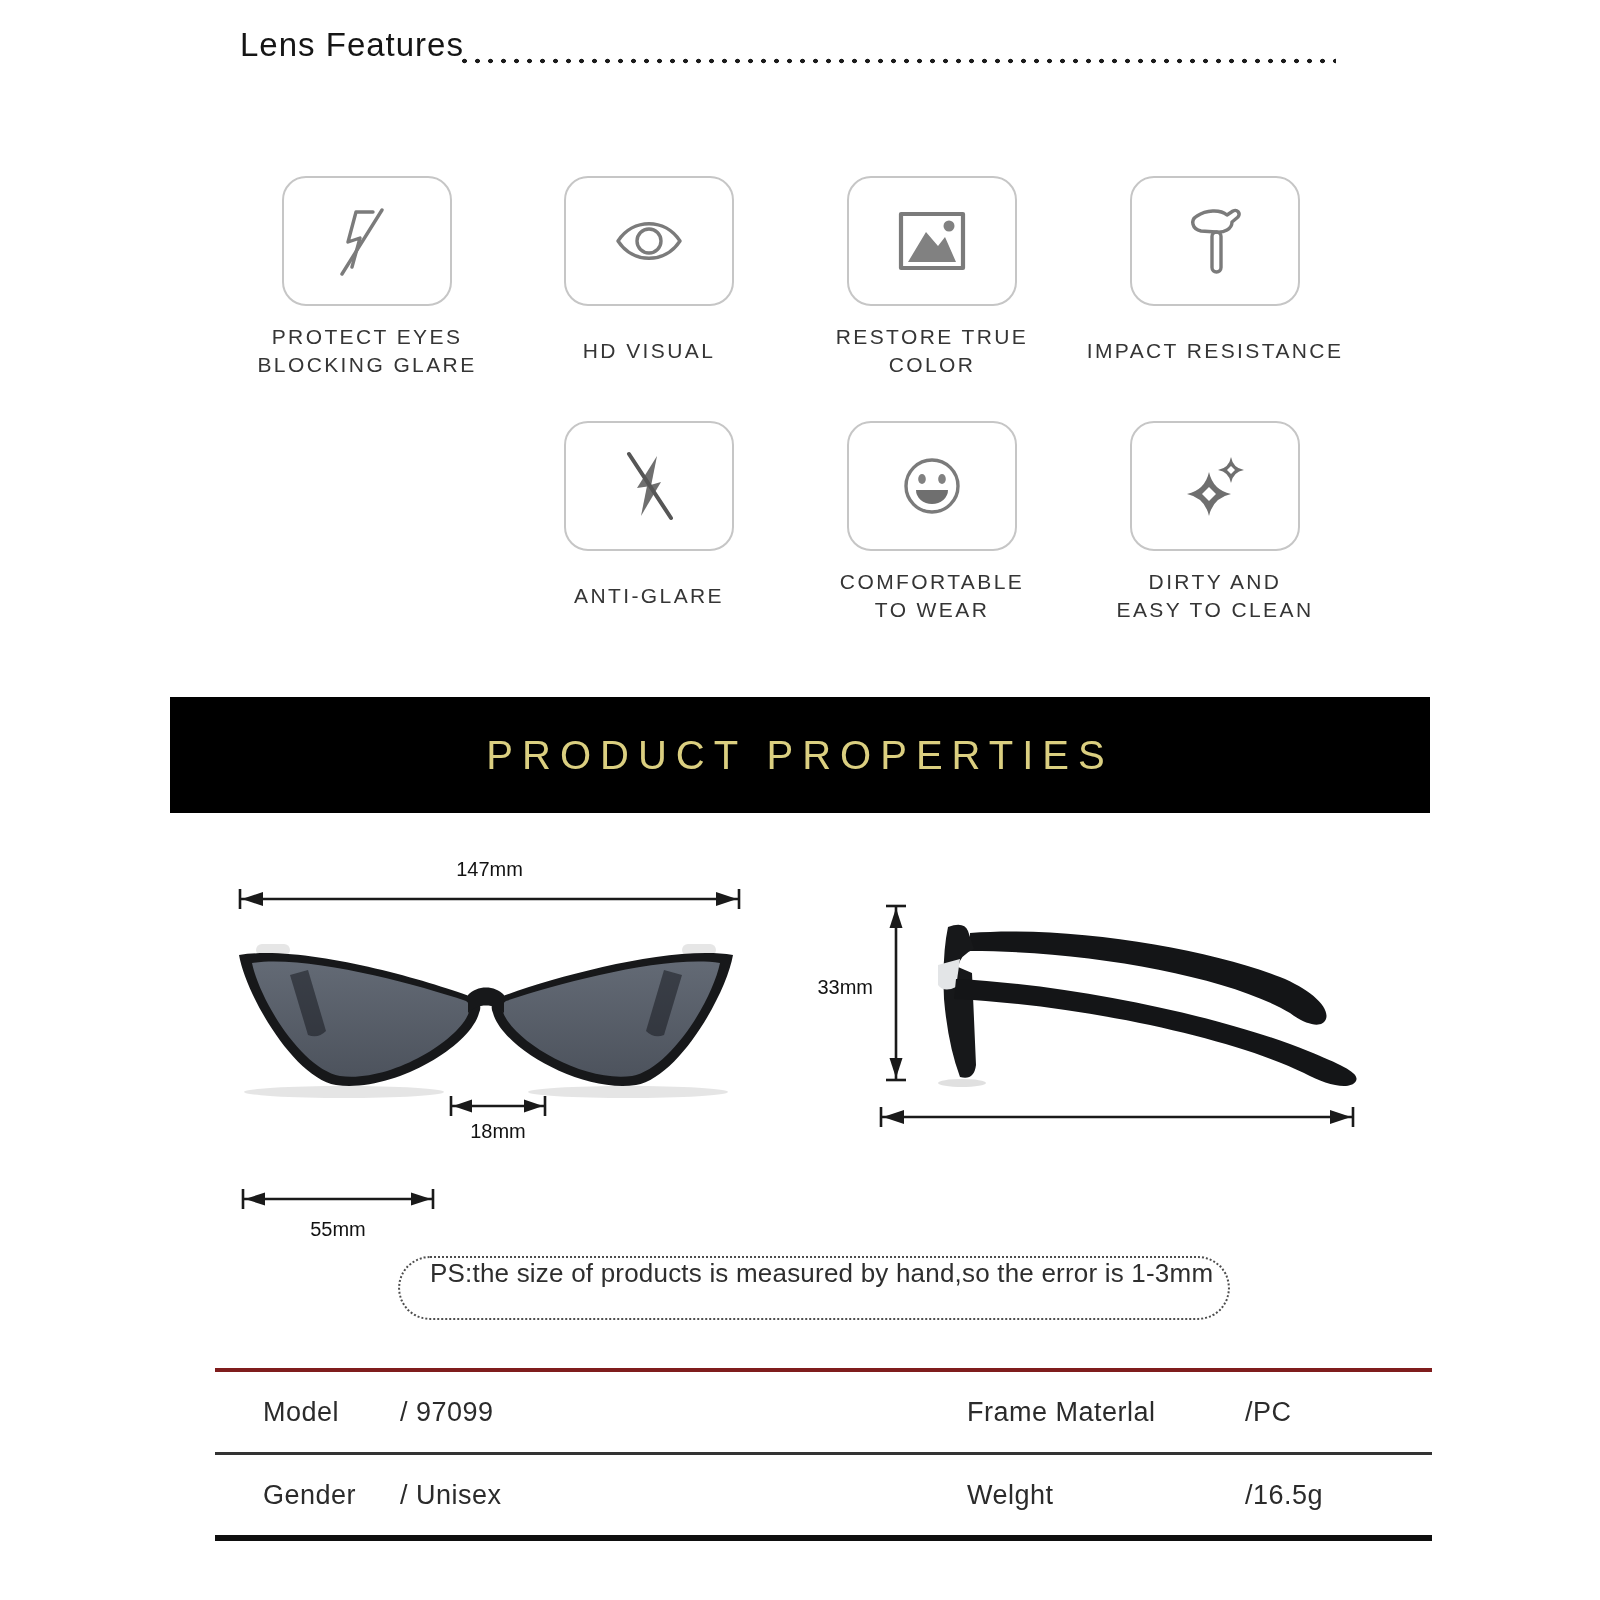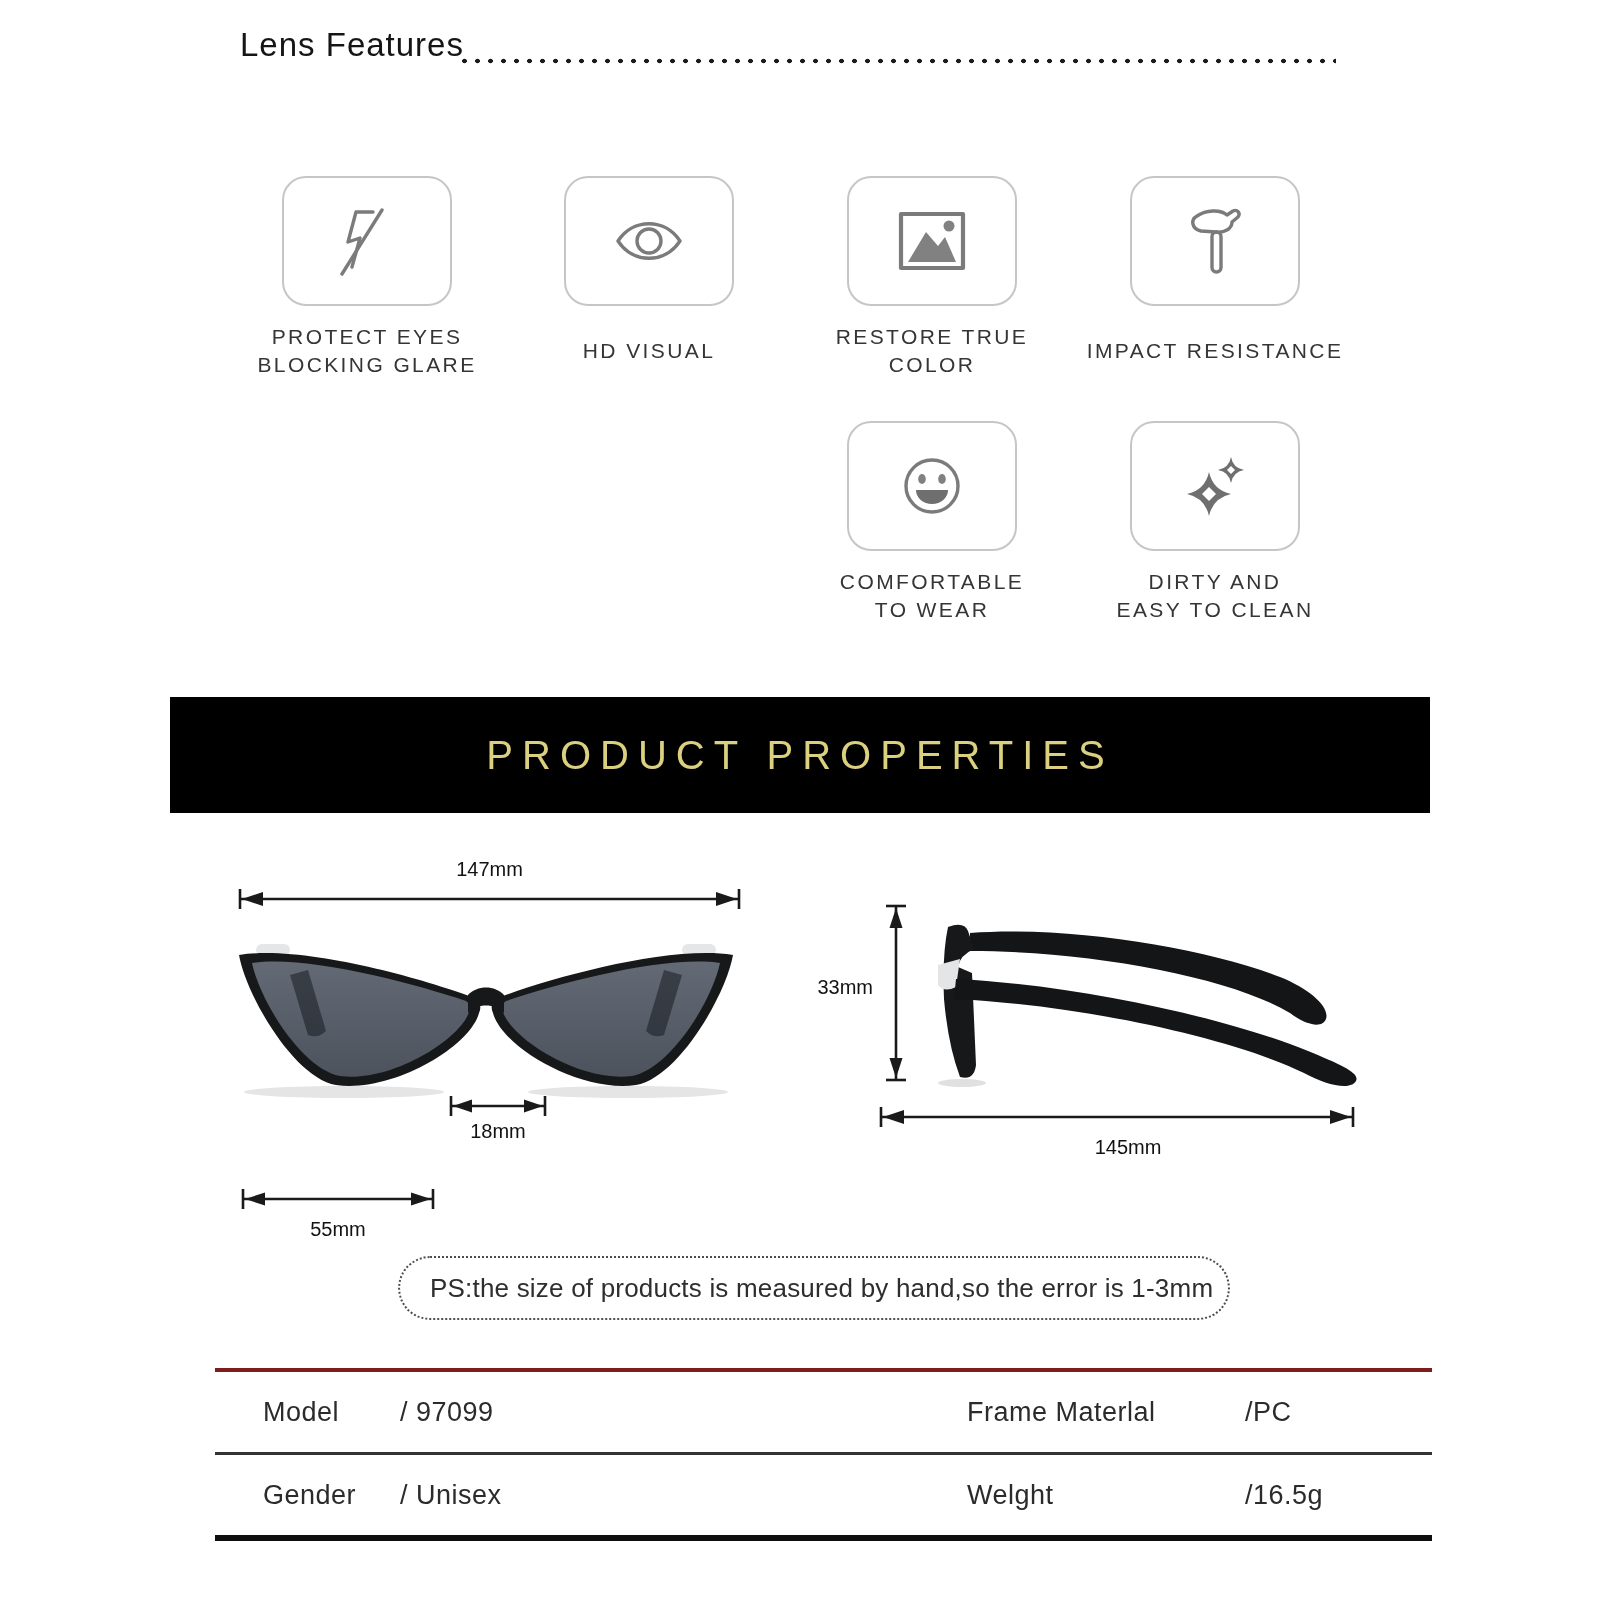--- a/index.html
+++ b/index.html
@@ -36,21 +36,21 @@
   .banner-title{font-size:40px;font-weight:500;letter-spacing:9px;color:#dbcf80;}
 
   
   .dim-label{font-size:20px;font-weight:400;color:#121212;text-align:center;}
   .arrow-svg line{stroke:#1a1a1a;stroke-width:2.6px;}
   .arrow-svg polygon{fill:#1a1a1a;}
 
   
   .note-pill{
     left:398px;top:1256px;width:832px;height:64px;border:2.5px dotted #4d4d4d;border-radius:34px;
-    display:flex;align-items:center;box-sizing:border-box;padding:0 18px;background:#fff;
+    display:flex;box-sizing:border-box;padding:0 18px;background:#fff;
   }
   .note-text{font-size:26px;color:#2e2e2e;margin-left:12px;letter-spacing:0.2px;white-space:nowrap;}
 
   
   .spec-table{left:215px;top:1368px;width:1217px;border-top:4px solid #7f1d1d;border-bottom:6px solid #0f0f0f;}
   .spec-row{position:relative;height:80px;}
   .spec-row.first{border-bottom:3px solid #333333;}
   .spec-row span{position:absolute;top:50%;transform:translateY(-50%);font-size:27px;color:#2b2b2b;letter-spacing:0.5px;}
   .sl{left:48px;} .sv{left:185px;} .rl{left:752px;} .rv{left:1030px;}
 </style>
@@ -109,20 +109,33 @@
         <rect x="37" y="31" width="9" height="40" rx="4.5"></rect>
       </svg>
     </div>
     <div class="feature-label">
       <span>IMPACT RESISTANCE</span>
       <span></span>
     </div>
   </div>
 
 
+  <div class="abs feature" style="left:507px;top:421px">
+    <div class="feature-card">
+      <svg class="icon-svg" width="80" height="80" viewBox="0 0 80 80">
+        <polygon points="48,10 28,42 42,40" fill="#6f6f6f" stroke="none"></polygon>
+        <polygon points="32,70 52,36 38,40" fill="#6f6f6f" stroke="none"></polygon>
+        <line x1="20" y1="8" x2="62" y2="72" stroke="#565656" stroke-width="4"></line>
+      </svg>
+    </div>
+    <div class="feature-label">
+      <span>ANTI-GLARE</span>
+      <span></span>
+    </div>
+  </div>
 
   <div class="abs feature" style="left:790px;top:421px">
     <div class="feature-card">
       <svg class="icon-svg" width="80" height="80" viewBox="0 0 80 80" stroke-width="3.2">
         <circle cx="40" cy="40" r="26"></circle>
         <ellipse class="icon-fill" cx="30" cy="33" rx="3.8" ry="5" fill="#6f6f6f"></ellipse>
         <ellipse class="icon-fill" cx="50" cy="33" rx="3.8" ry="5" fill="#6f6f6f"></ellipse>
         <path d="M24 44 A16 14 0 0 0 56 44 L24 44 Z" fill="#6f6f6f" stroke="none"></path>
       </svg>
     </div>
@@ -219,21 +232,20 @@
     <path d="M26 64 C150 70 300 104 378 136 C412 150 430 158 426 166 C420 176 396 170 374 158 C300 122 150 90 24 84 Z" fill="#141517"></path>
   </svg>
 
   <svg class="abs arrow-svg" style="left:878px;top:1104px" width="478" height="26" viewBox="0 0 478 26">
     <line x1="3" y1="3" x2="3" y2="23"></line>
       <line x1="475" y1="3" x2="475" y2="23"></line>
     <line x1="4" y1="13" x2="474" y2="13"></line>
     <polygon points="5,13 26,6 26,20"></polygon>
       <polygon points="473,13 452,6 452,20"></polygon>
   </svg>
-  <div class="abs dim-label" style="left:894px;top:1136px;width:468px">145mm</div>
 
   <div class="abs note-pill">
     <svg width="36" height="32" viewBox="0 0 36 32">
       <polygon points="2,2 34,2 18,30" fill="#ddc96e" stroke="#b49a35" stroke-width="2" stroke-linejoin="round"></polygon>
       <rect x="16.5" y="6.5" width="3.2" height="12" rx="1.6" fill="#ffffff"></rect>
       <circle cx="18.1" cy="23" r="2.1" fill="#ffffff"></circle>
     </svg>
     <span class="note-text">PS:the size of products is measured by hand,so the error is 1-3mm</span>
   </div>
 

